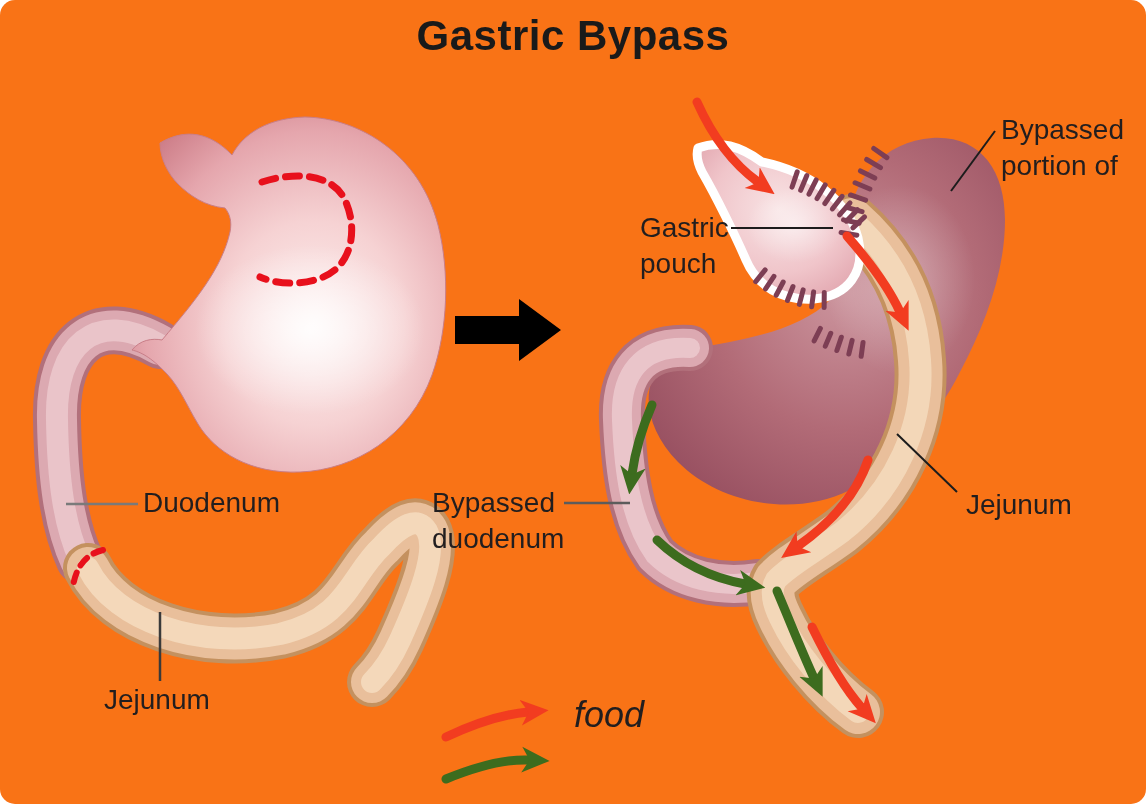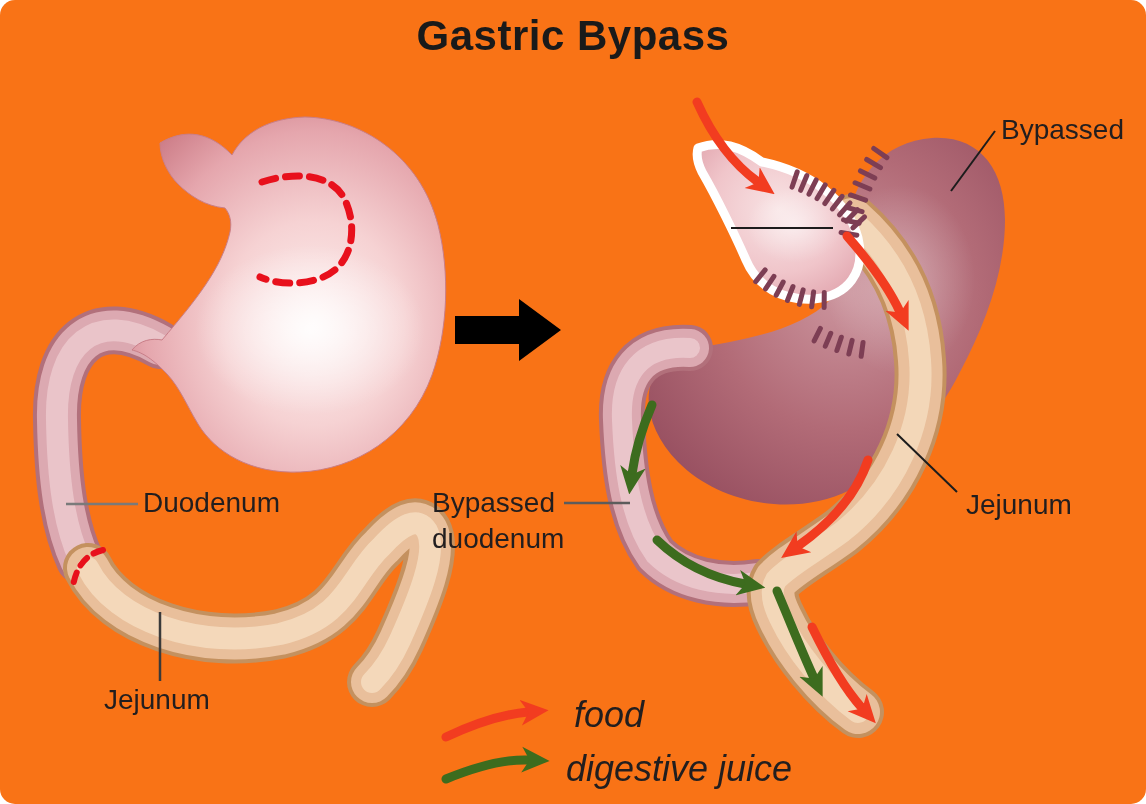--- a/index.html
+++ b/index.html
@@ -195,28 +195,32 @@
       <path d="M 446,779 C 478,766 506,759 529,760" fill="none" stroke-width="9" stroke-linecap="round" marker-end="url(#headJuice)" stroke="#3d6c1e"></path>
     </g>
   </svg>
 
   <div class="title">Gastric Bypass</div>
 
   <div class="lbl" style="left:143px;top:485px;">Duodenum</div>
 
   <div class="lbl" style="left:104px;top:682px;">Jejunum</div>
 
+  <div class="lbl" style="left:640px;top:210px;">
+    <span>Gastric</span>
+    <span>pouch</span>
+  </div>
 
   <div class="lbl" style="left:1001px;top:112px;">
     <span>Bypassed</span>
+    <span>portion of</span>
   </div>
 
   <div class="lbl" style="left:432px;top:485px;">
     <span>Bypassed</span>
     <span>duodenum</span>
   </div>
 
   <div class="lbl" style="left:966px;top:487px;">Jejunum</div>
 
   <div class="lbl legend-label" style="left:574px;top:697px;">food</div>
 
-  <div class="lbl legend-label" style="left:566px;top:751px;">digestive juice</div>
 </div>
 
 </body></html>

